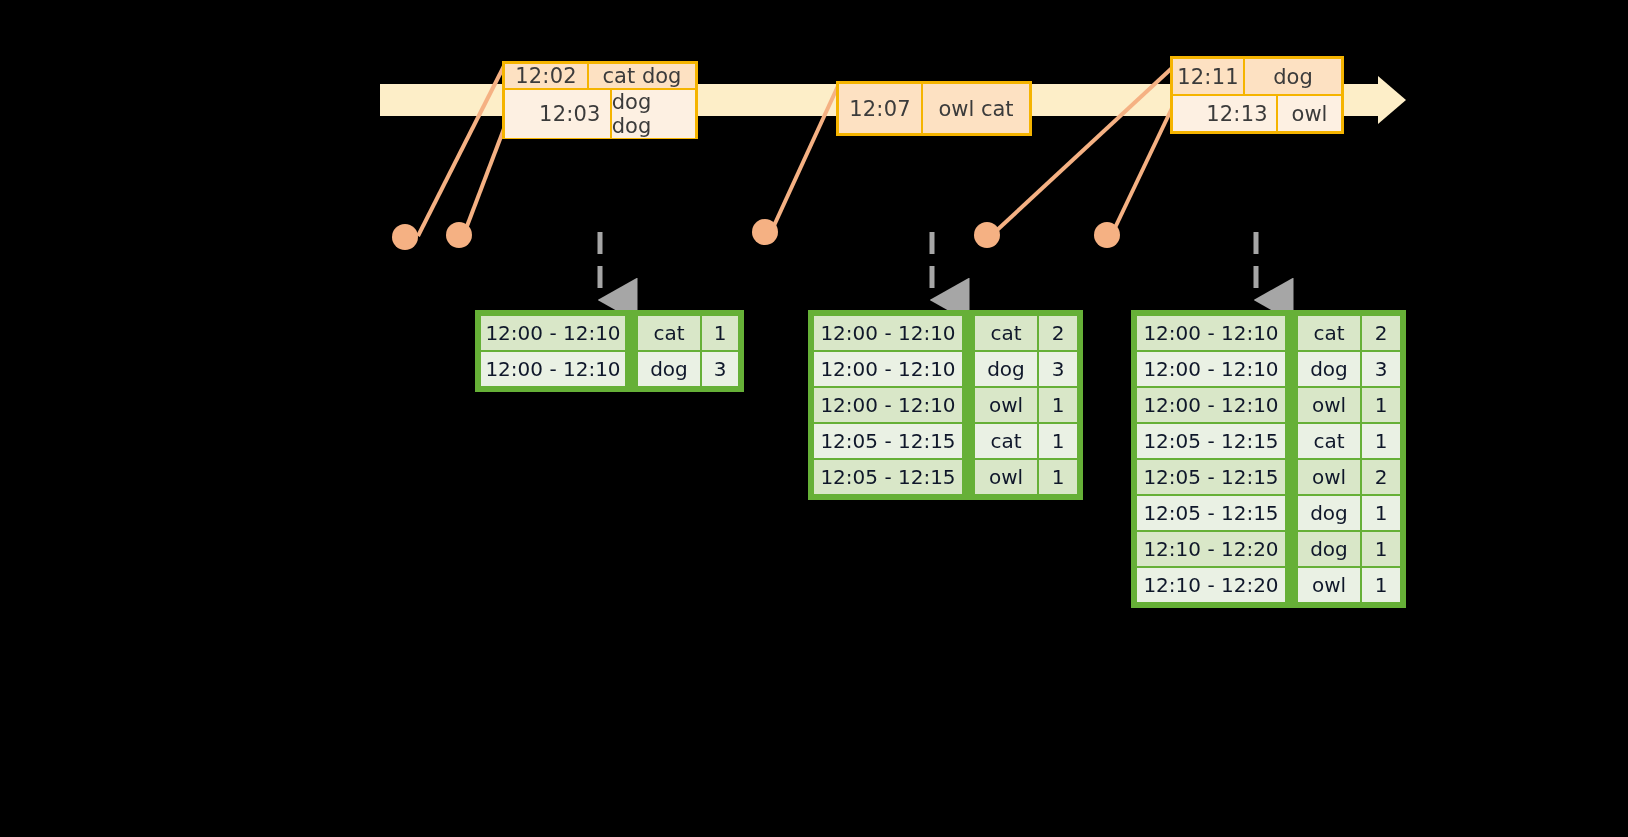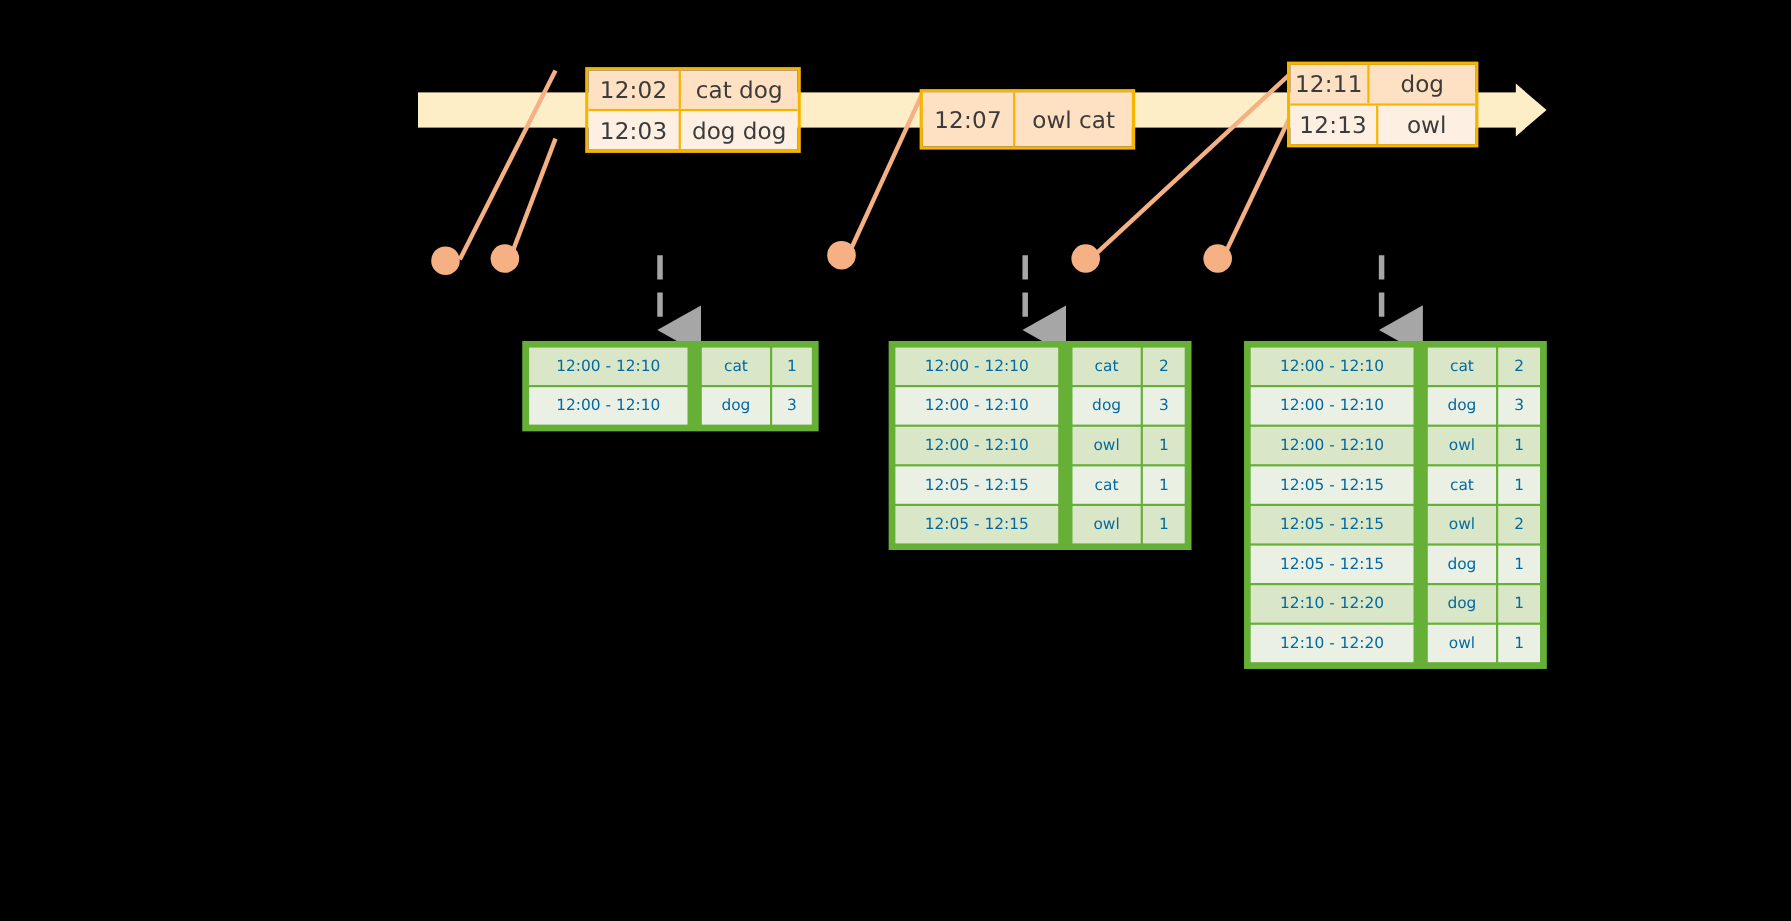--- a/index.html
+++ b/index.html
@@ -39,21 +39,21 @@
   }
   .event-row {
     display: flex;
     flex: 1 1 auto;
     box-sizing: border-box;
   }
   .event-row + .event-row {
     border-top: 2px solid #f5b400;
   }
   .event-row.shade-a { background: #fde1c2; }
-  .event-row.shade-b { background: #fdf0e2; }
+  .event-row.shade-b { background: #fdf0e2; padding-left: 25px; }
   .ev-time {
     box-sizing: border-box;
     border-right: 2px solid #f5b400;
     display: flex;
     align-items: center;
     justify-content: center;
     font-size: 21px;
     color: #3b3b3b;
     letter-spacing: .2px;
   }
@@ -98,22 +98,22 @@
   .res-row {
     display: flex;
     gap: 2px;
     height: 34px;
   }
   .res-cell {
     box-sizing: border-box;
     display: flex;
     align-items: center;
     justify-content: center;
-    font-size: 14px;
-    color: #0369a1;
+    font-size: 20px;
+    color: #0f172a;
     white-space: nowrap;
   }
   .shade-dark  .res-cell { background: #d9e7c8; }
   .shade-light .res-cell { background: #eaf1e4; }
   .c-window { width: 144px; }
   .c-word   { width: 62px; margin-left: 11px; }
   .c-count  { width: 36px; }
   .t2 .c-window { width: 148px; }
   .t2 .c-word   { width: 62px; }
   .t2 .c-count  { width: 38px; }
@@ -153,21 +153,21 @@
     <defs>
       <marker id="ahead" markerWidth="9" markerHeight="8" refX="4.5" refY="7.5" orient="auto">
         <polygon points="0,0 9,0 4.5,8" fill="#a6a6a6"></polygon>
       </marker>
     </defs>
     <line x1="600" y1="232" x2="600" y2="300" stroke="#a6a6a6" stroke-width="5" stroke-dasharray="22,12" marker-end="url(#ahead)"></line>
     <line x1="932" y1="232" x2="932" y2="300" stroke="#a6a6a6" stroke-width="5" stroke-dasharray="22,12" marker-end="url(#ahead)"></line>
     <line x1="1256" y1="232" x2="1256" y2="300" stroke="#a6a6a6" stroke-width="5" stroke-dasharray="22,12" marker-end="url(#ahead)"></line>
   </svg>
 
-  <div class="event-box" style="left:532px; top:61px; width:196px; height:78px;">
+  <div class="event-box" style="left:502px; top:61px; width:196px; height:78px;">
     <div class="event-row shade-a">
       <div class="ev-time" style="width:84px;">12:02</div>
       <div class="ev-words">cat dog</div>
     </div>
     <div class="event-row shade-b">
       <div class="ev-time" style="width:84px;">12:03</div>
       <div class="ev-words">dog dog</div>
     </div>
   </div>
 

